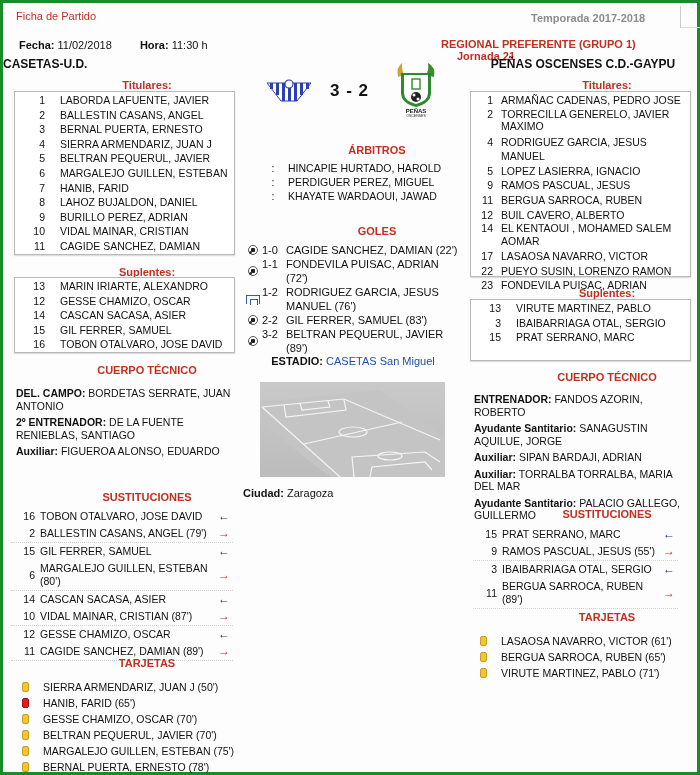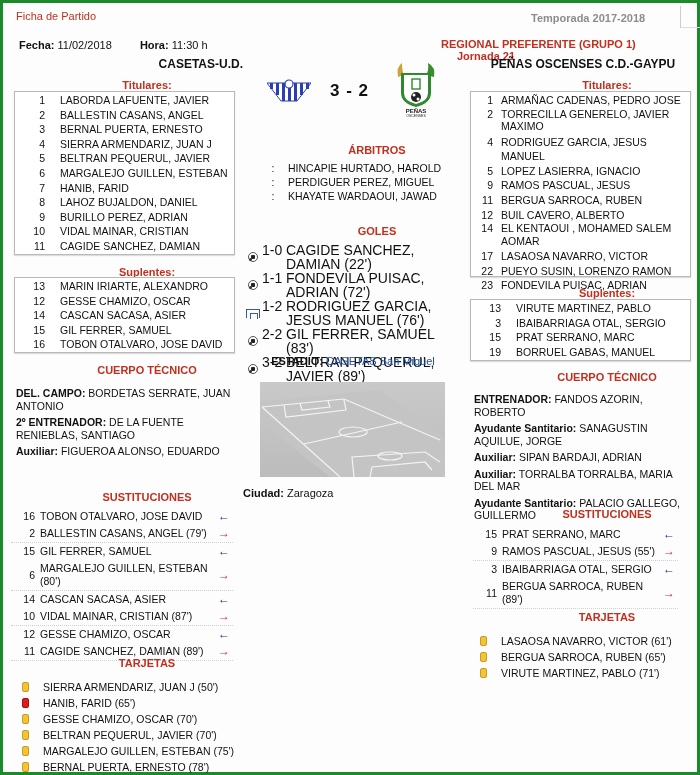--- a/index.html
+++ b/index.html
@@ -8,34 +8,34 @@
   .frame { position: absolute; left: 0; top: 0; width: 700px; height: 775px; border: 3px solid #1a8a2a; background: #fdfdfd; }
   .ficha-title { position: absolute; left: 13px; top: 7px; font-size: 11px; color: #c0301f; }
   .temporada { position: absolute; left: 528px; top: 3px; width: 150px; height: 22px; border-right: 1px solid #ccc; font-size: 11px; font-weight: bold; color: #8c8c8c; padding-top: 6px; text-align: left; }
   .temporada-corner { position: absolute; left: 678px; top: 3px; width: 19px; height: 22px; border-bottom: 1px solid #ddd; }
   .fecha { position: absolute; left: 16px; top: 36px; font-size: 11px; }
   .fecha b { font-weight: bold; }
   .fecha .sp { display: inline-block; width: 22px; }
   .competicion { position: absolute; left: 438px; top: 35px; font-size: 11px; font-weight: bold; color: #c0301f; }
   .competicion .jor { margin-left: 16px; }
   .team-name { position: absolute; font-size: 12px; font-weight: bold; }
-  .team-local { left: 0; width: 240px; top: 54px; text-align: right; }
+  .team-local { left: 0; width: 240px; top: 54px; text-align: left; }
   .team-visit { left: 460px; width: 240px; top: 54px; text-align: center; }
   .sec-title { font-size: 11px; font-weight: bold; color: #c0301f; text-align: center; margin-left: 24px; }
   .abs { position: absolute; }
   .box { border: 1px solid #b9b9b9; background: #fff; box-shadow: 0 1px 1px #ddd; }
   .plist .row { display: flex; line-height: 14.6px; font-size: 10.5px; }
   .plist .num { width: 30px; text-align: right; padding-right: 0; flex: none; }
   .plist .name { padding-left: 15px; flex: 1; }
   .plist-r .num { width: 22px; }
   .plist-r .name { padding-left: 8px; }
   .score { position: absolute; left: 327px; top: 78px; font-size: 17px; font-weight: bold; letter-spacing: 1px; }
   .arb .row { display: flex; font-size: 10.5px; line-height: 14px; }
   .arb .colon { width: 30px; text-align: center; }
-  .goles .row { display: flex; font-size: 14px; line-height: 14px; }
+  .goles .row { display: flex; font-size: 11px; line-height: 14px; }
   .goles .ic { width: 18px; flex: none; display: flex; align-items: center; justify-content: center; }
   .goles .sc { width: 24px; flex: none; }
   .goles .nm { flex: 1; }
   .ball { width: 10px; height: 10px; border-radius: 50%; background: radial-gradient(circle at 50% 50%, #222 0 2px, #fff 2.5px); border: 1px solid #555; position: relative; }
   .ball::after { content: ""; position: absolute; left: 0px; top: 5px; width: 3px; height: 3px; background: #333; border-radius: 50%; }
   .goal-icon { width: 14px; height: 9px; border: 1px solid #3a5a9a; border-bottom: none; position: relative; }
   .goal-icon::after { content: ""; position: absolute; left: 3px; top: 3px; width: 6px; height: 5px; border: 1px solid #3a5a9a; border-bottom: none; }
   .estadio { position: absolute; left: 240px; top: 352px; width: 220px; text-align: center; font-size: 11px; font-weight: bold; }
   .estadio .val { color: #1d4fa8; font-weight: normal; }
   .pitch { position: absolute; left: 257px; top: 379px; width: 185px; height: 95px; background: linear-gradient(180deg, #c9c9c9 0%, #bcbcbc 100%); }
@@ -395,24 +395,20 @@
         <span class="name">VIRUTE MARTINEZ, PABLO</span>
       </div>
     <div class="row">
         <span class="num">3</span>
         <span class="name">IBAIBARRIAGA OTAL, SERGIO</span>
       </div>
     <div class="row">
         <span class="num">15</span>
         <span class="name">PRAT SERRANO, MARC</span>
       </div>
-    <div class="row">
-        <span class="num">19</span>
-        <span class="name">BORRUEL GABAS, MANUEL</span>
-      </div>
   </div>
 
   <div class="abs sec-title" style="left:460px;top:368px;width:240px">CUERPO TÉCNICO</div>
   <div class="abs staff" style="left:471px;top:390px;width:218px">
     <div class="row"><b>ENTRENADOR:</b> <span>FANDOS AZORIN, ROBERTO</span></div>
     <div class="row"><b>Ayudante Santitario:</b> <span>SANAGUSTIN AQUILUE, JORGE</span></div>
     <div class="row"><b>Auxiliar:</b> <span>SIPAN BARDAJI, ADRIAN</span></div>
     <div class="row"><b>Auxiliar:</b> <span>TORRALBA TORRALBA, MARIA DEL MAR</span></div>
     <div class="row"><b>Ayudante Santitario:</b> <span>PALACIO GALLEGO, GUILLERMO</span></div>
   </div>

